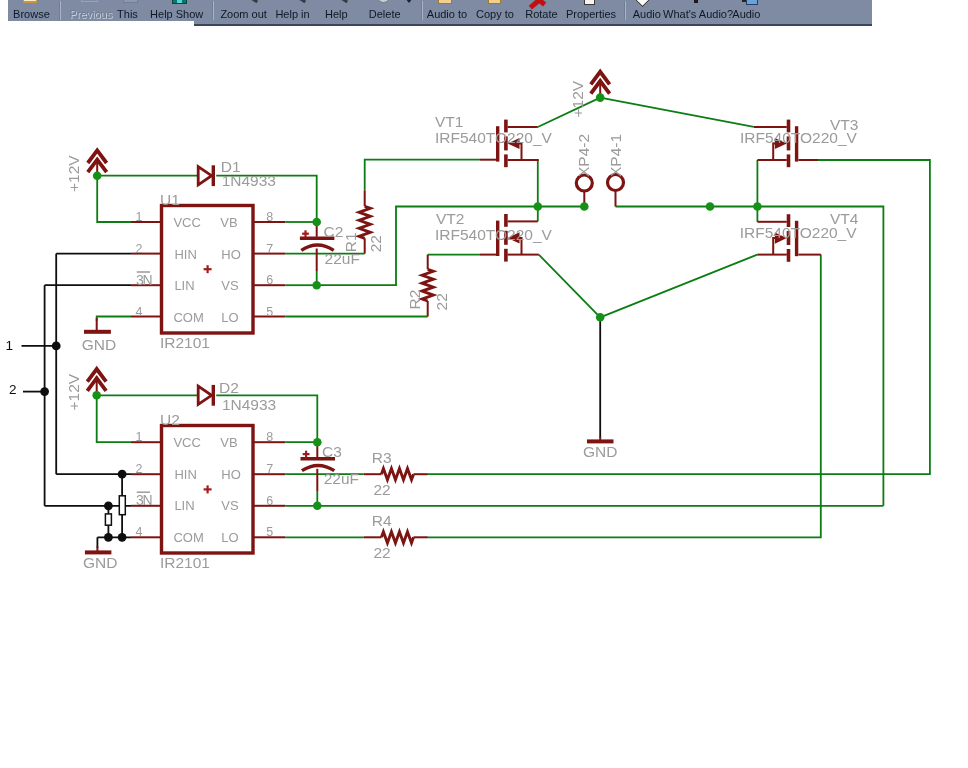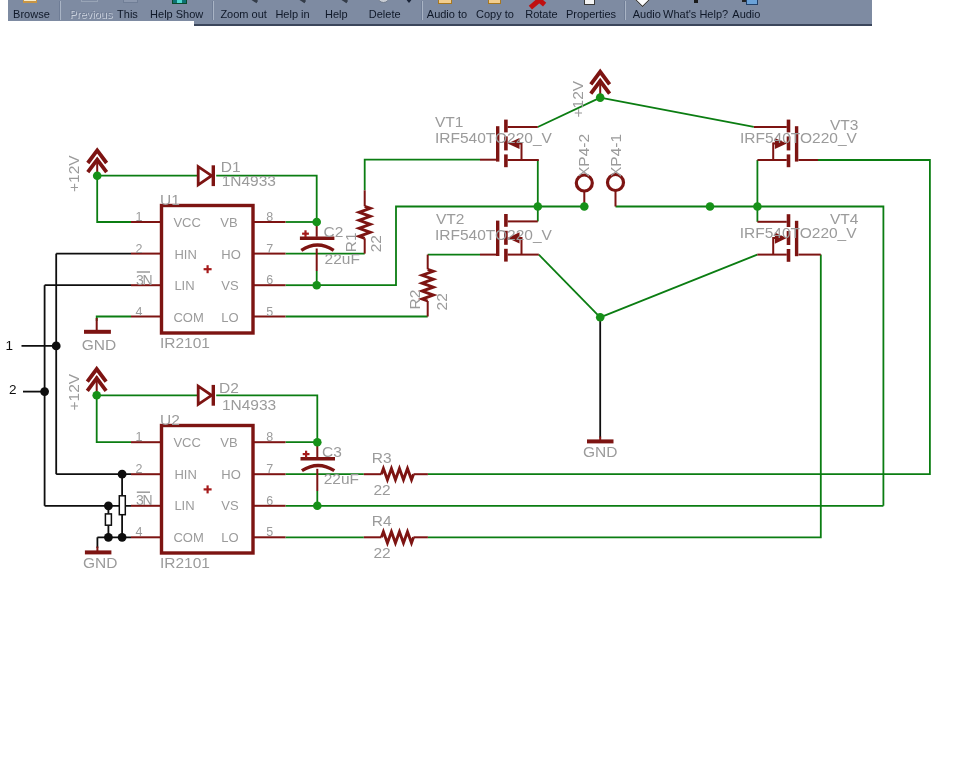--- a/index.html
+++ b/index.html
@@ -304,16 +304,16 @@
 <span style="left:142.1px">Help Show</span>
 <span style="left:212.4px">Zoom out</span>
 <span style="left:267.4px">Help in</span>
 <span style="left:317px">Help</span>
 <span style="left:360.8px">Delete</span>
 <span style="left:418.8px">Audio to</span>
 <span style="left:468px">Copy to</span>
 <span style="left:517.2px">Rotate</span>
 <span style="left:557.9px">Properties</span>
 <span style="left:624.7px">Audio</span>
-<span style="left:655.1px">What's Help?</span>
+<span style="left:655.1px">What's Audio?</span>
 <span style="left:724.3px">Audio</span>
 
 </div>
 
 </body></html>

